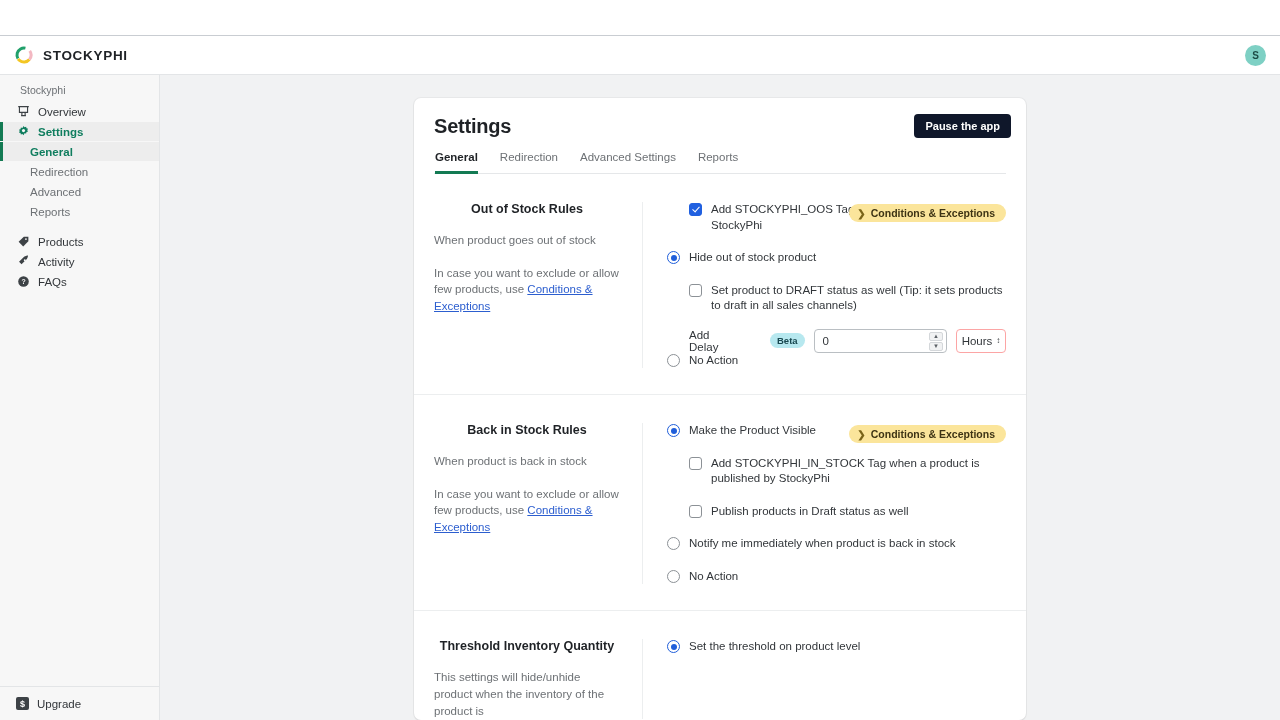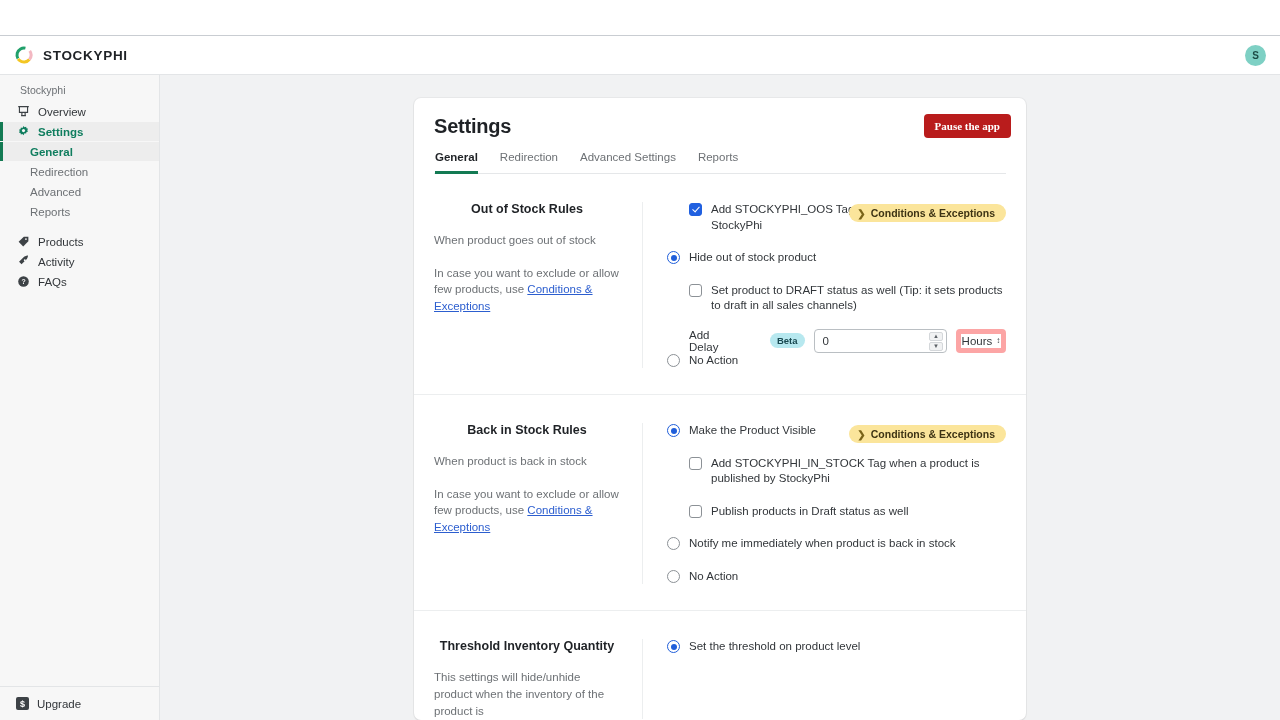--- a/index.html
+++ b/index.html
@@ -94,25 +94,25 @@
   .card {
     width: 612px; background: #ffffff;
     border-radius: 7px;
     box-shadow: 0 0 0 1px rgba(0,0,0,.04), 0 1px 2px rgba(0,0,0,.07);
     overflow: hidden;
   }
   .card-head { padding: 17px 20px 0 20px; position: relative; }
   .page-title { font-size: 20px; font-weight: 700; color: #1f2226; letter-spacing: -.2px; }
   .pause-btn {
     position: absolute; right: 15px; top: 16px;
-    background: #b91c1c; color: #fff;
+    background: #0f172a; color: #fff;
     border: none; border-radius: 4px;
     font-size: 11px; font-weight: 600;
     padding: 6px 11px; cursor: pointer;
-    font-family: Liberation Serif, serif;
+    font-family: Liberation Sans, sans-serif;
   }
   .tabs {
     display: flex; gap: 22px;
     margin-top: 13px;
     border-bottom: 1px solid #e5e7e9;
     padding-left: 1px;
   }
   .tab {
     font-size: 11.5px; color: #6d7175;
     padding-bottom: 8px; cursor: pointer;
@@ -193,21 +193,21 @@
     display: flex; flex-direction: column; gap: 1px;
   }
   .spin-btn {
     width: 14px; height: 9px; background: #f1f2f3;
     border: 1px solid #d4d7da; border-radius: 2px;
     display: flex; align-items: center; justify-content: center;
     font-size: 6px; color: #5c6166; cursor: pointer; line-height: 1;
   }
   .unit-select {
     width: 51px; height: 24px;
-    border: 5px solid #fca5a5; border-radius: 4px;
+    border: 1px solid #fca5a5; border-radius: 4px;
     background: #fff; display: flex; align-items: center;
     justify-content: center; gap: 4px;
     font-size: 11.5px; color: #32363a; cursor: pointer;
   }
   .updown { font-size: 8px; color: #32363a; }
 </style>
 </head>
 <body>
 
 <div class="top-strip"></div>

